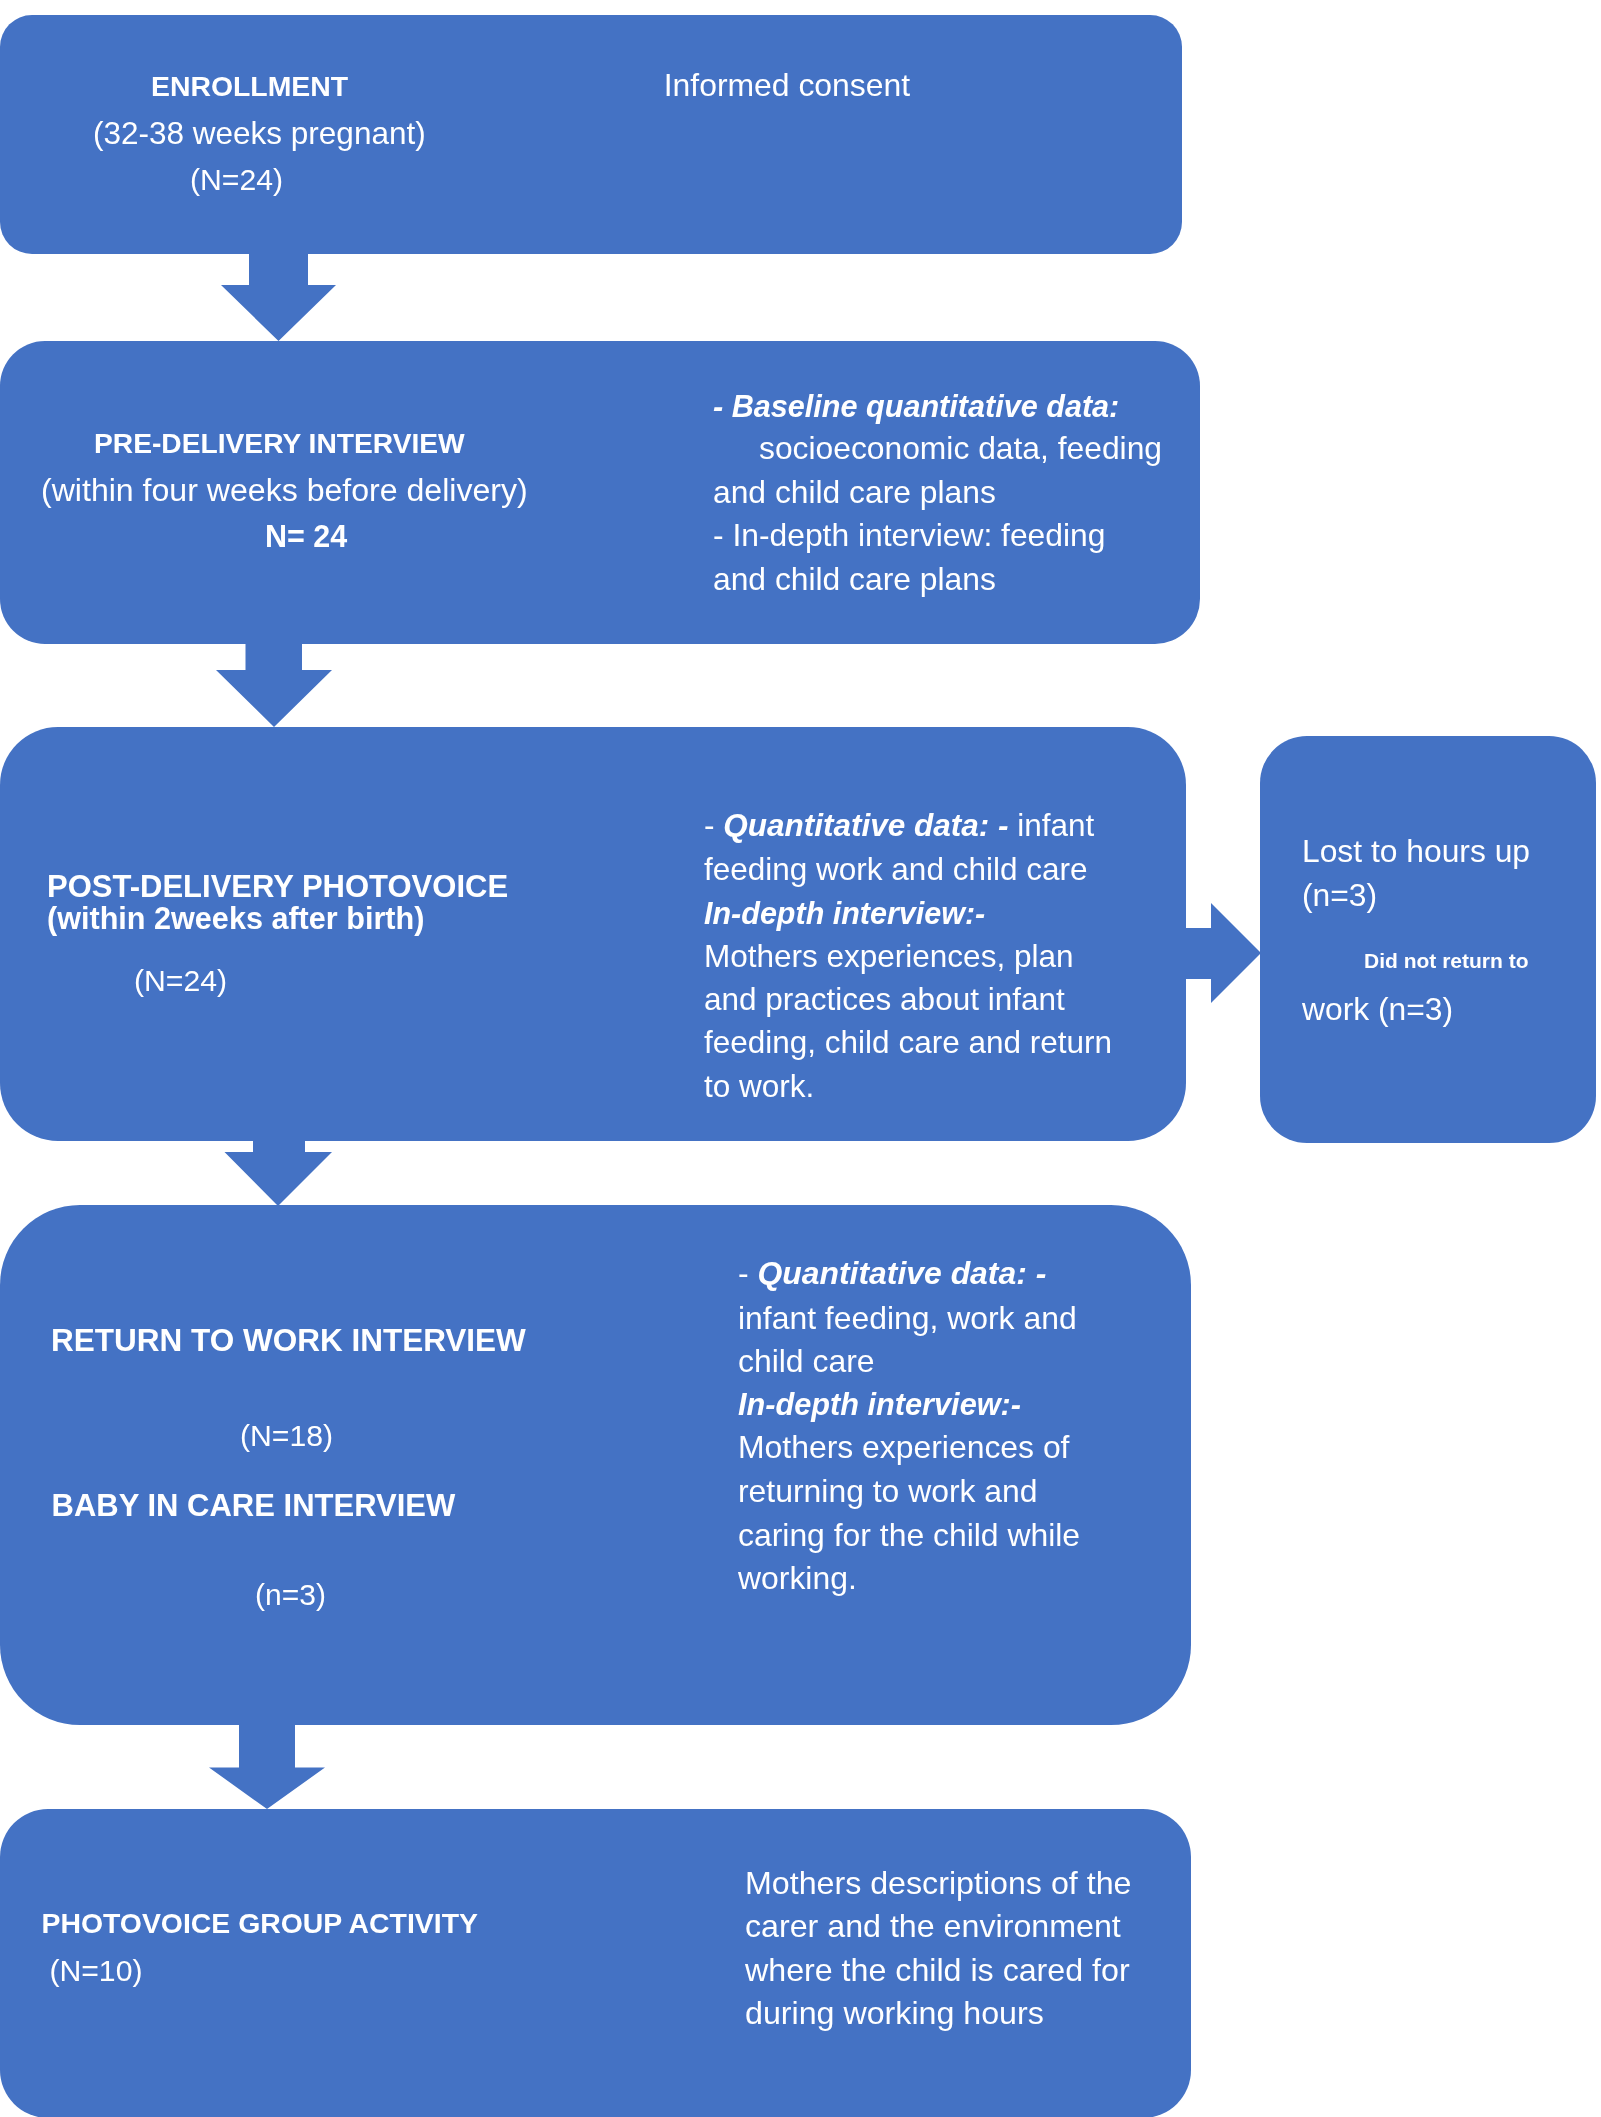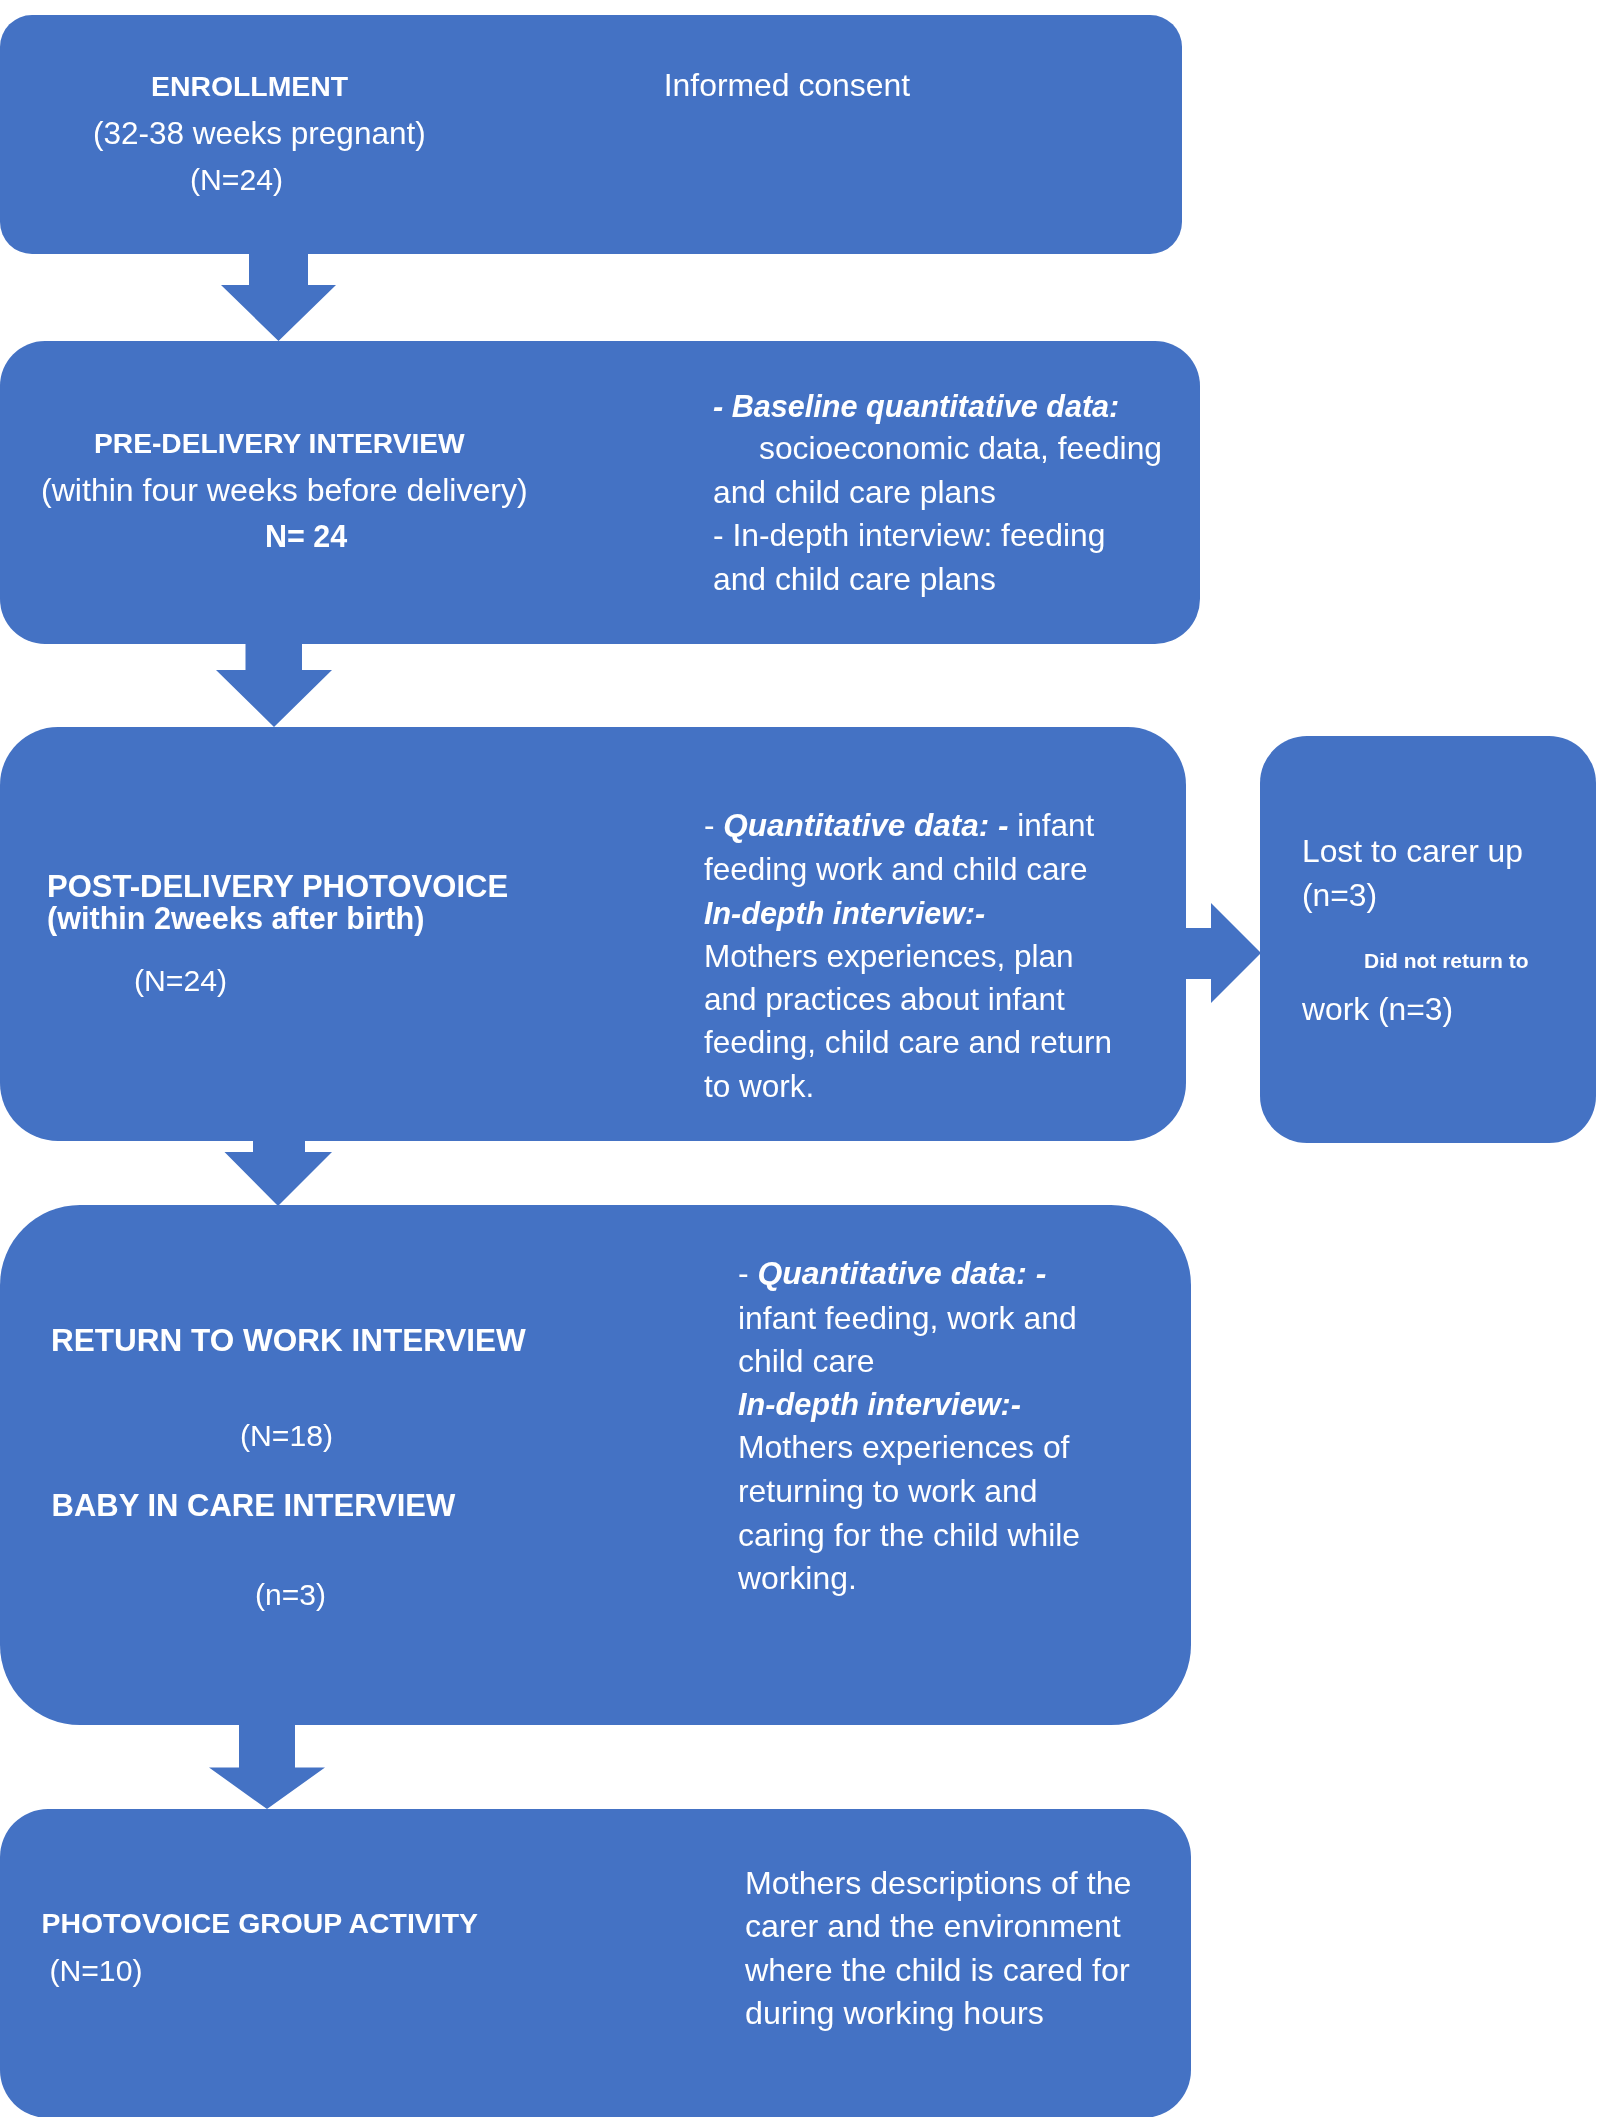--- a/index.html
+++ b/index.html
@@ -42,21 +42,21 @@
 
   <div class="lbl" style="left:704px;top:810px;font-size:31.5px;"><span>- </span><span class="bi">Quantitative data: -</span><span> infant</span></div>
   <div class="lbl" style="left:704px;top:854px;font-size:31.5px;">feeding work and child care</div>
   <div class="lbl bi" style="left:704px;top:898.2px;font-size:30.5px;">In-depth interview:-</div>
   <div class="lbl" style="left:704px;top:941px;font-size:31.5px;">Mothers experiences, plan</div>
   <div class="lbl" style="left:704px;top:984px;font-size:31.5px;">and practices about infant</div>
   <div class="lbl" style="left:704px;top:1027px;font-size:31.5px;">feeding, child care and return</div>
   <div class="lbl" style="left:704px;top:1070.5px;font-size:31.5px;">to work.</div>
 
   <div class="node" style="left:1260px;top:736px;width:336px;height:407px;border-radius:47px;"></div>
-  <div class="lbl" style="left:1302px;top:836.2px;font-size:31.8px;">Lost to carer up</div>
+  <div class="lbl" style="left:1302px;top:836.2px;font-size:31.8px;">Lost to hours up</div>
   <div class="lbl" style="left:1302px;top:879.8px;font-size:31.8px;">(n=3)</div>
   <div class="lbl" style="left:1364px;top:949.8px;font-size:21px;font-weight:bold;">Did not return to</div>
   <div class="lbl" style="left:1302px;top:993.8px;font-size:31.8px;">work (n=3)</div>
 
   <div class="node" style="left:0px;top:1205px;width:1191px;height:520px;border-radius:80px;"></div>
   <div class="lbl bold" style="left:51px;top:1325.0px;font-size:31.5px;">RETURN TO WORK INTERVIEW</div>
   <div class="lbl" style="left:240px;top:1420.6px;font-size:30.2px;">(N=18)</div>
   <div class="lbl bold" style="left:51.6px;top:1490.3px;font-size:31px;">BABY IN CARE INTERVIEW</div>
   <div class="lbl" style="left:255px;top:1580.2px;font-size:30.0px;">(n=3)</div>
 

